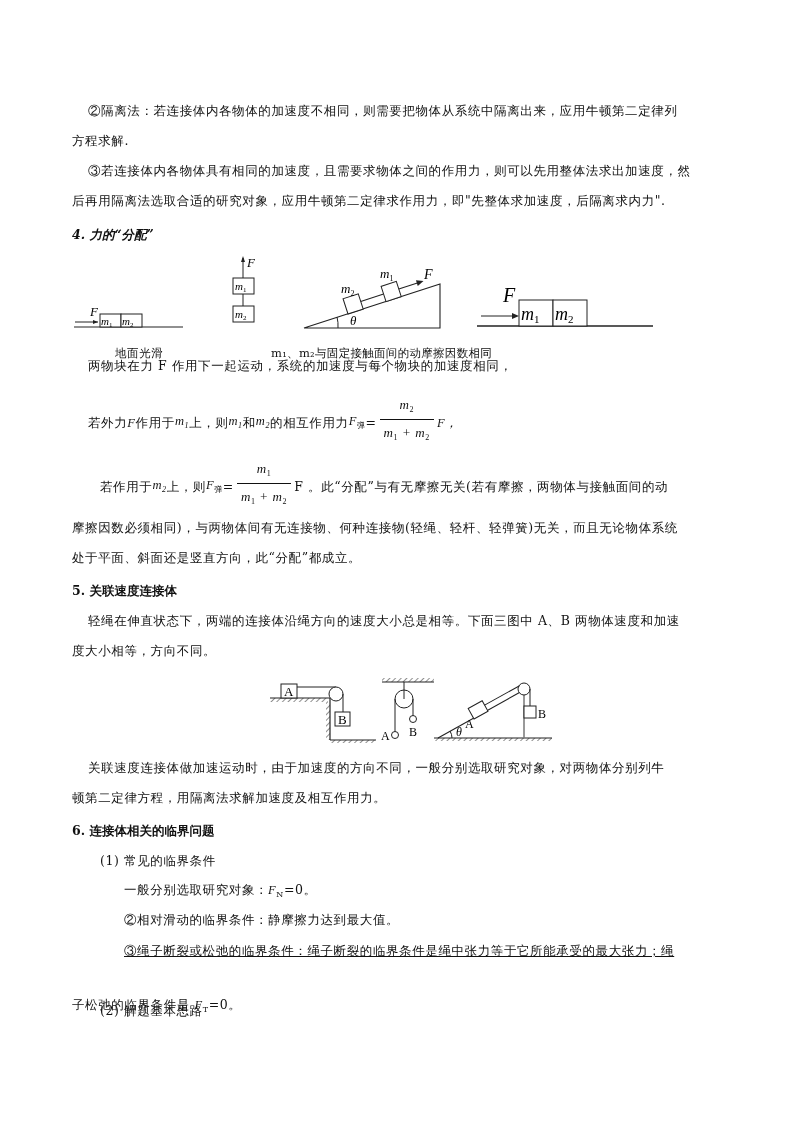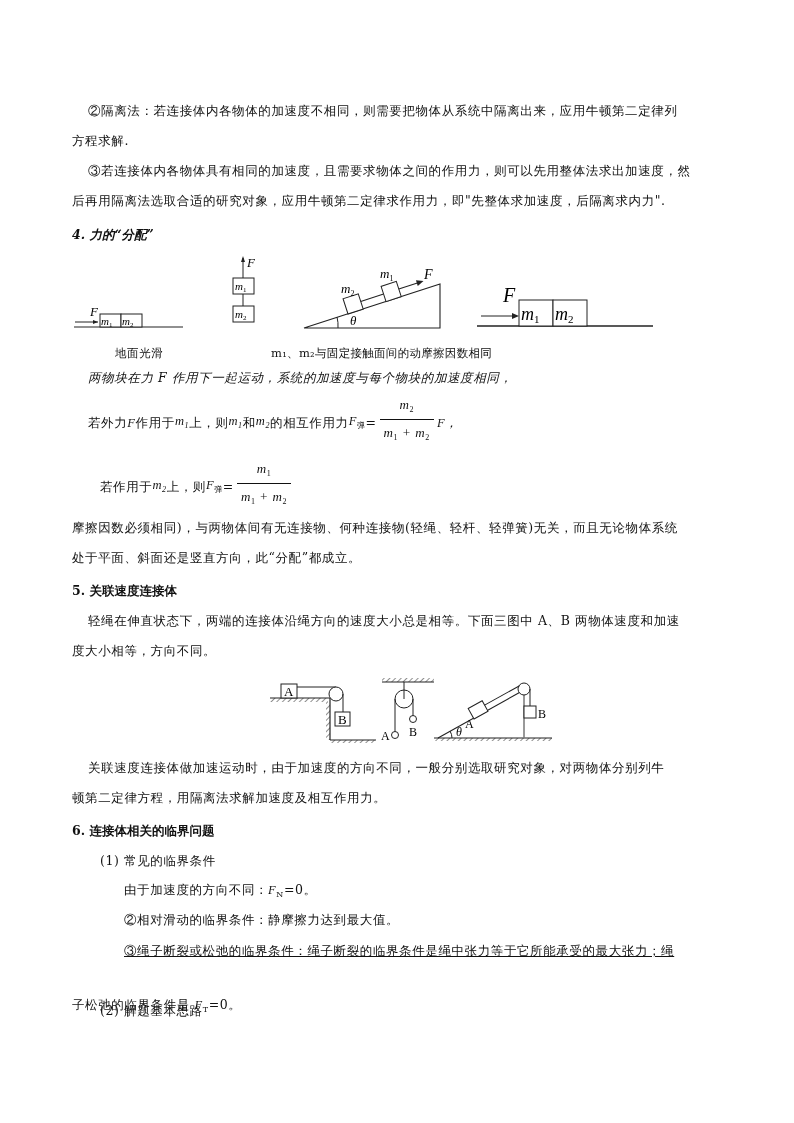--- a/index.html
+++ b/index.html
@@ -69,21 +69,21 @@
   <text x="28" y="20" font-size="20" font-style="italic">F</text>
   <rect x="44" y="18" width="34" height="26" fill="#fff" stroke="#222"></rect>
   <rect x="78" y="18" width="34" height="26" fill="#fff" stroke="#222"></rect>
   <text x="46" y="38" font-size="18" font-style="italic">m<tspan font-size="11" font-style="normal" dy="3">1</tspan></text>
   <text x="80" y="38" font-size="18" font-style="italic">m<tspan font-size="11" font-style="normal" dy="3">2</tspan></text>
 </svg>
 
 <div class="p" style="left:115px;top:345px;font-size:11.5px;">地面光滑</div>
 <div class="p" style="left:271px;top:345px;font-size:11.5px;letter-spacing:0.3px;">m₁、m₂与固定接触面间的动摩擦因数相同</div>
 
-<div class="p" style="left:88px;top:370px;font-style:italic;">两物块在力 F 作用下一起运动，系统的加速度与每个物块的加速度相同，</div>
+<div class="p" style="left:88px;top:358px;">两物块在力 F 作用下一起运动，系统的加速度与每个物块的加速度相同，</div>
 
 <div class="p" style="left:88px;top:398px;height:50px;display:flex;align-items:center;">
   <span>若外力 </span>
   <span class="it">F</span>
   <span> 作用于 </span>
   <span class="it"><span>m</span><span class="sub">1</span></span>
   <span> 上，则 </span>
   <span class="it"><span>m</span><span class="sub">1</span></span>
   <span> 和 </span>
   <span class="it"><span>m</span><span class="sub">2</span></span>
@@ -100,20 +100,21 @@
 <div class="p" style="left:100px;top:462px;height:50px;display:flex;align-items:center;">
   <span>若作用于 </span>
   <span class="it"><span>m</span><span class="sub">2</span></span>
   <span> 上，则 </span>
   <span class="it"><span>F</span><span class="sub" style="font-style:normal">弹</span></span>
   <span> = </span>
   <span class="frac">
     <span class="num"><span>m</span><span class="sub" style="font-style:normal">1</span></span>
     <span class="den"><span>m</span><span class="sub" style="font-style:normal">1</span><span> + m</span><span class="sub" style="font-style:normal">2</span></span>
   </span>
+  <span>F 。此“分配”与有无摩擦无关(若有摩擦，两物体与接触面间的动</span>
 </div>
 
 <div class="p" style="left:72px;top:520px;">摩擦因数必须相同)，与两物体间有无连接物、何种连接物(轻绳、轻杆、轻弹簧)无关，而且无论物体系统</div>
 <div class="p" style="left:72px;top:550px;">处于平面、斜面还是竖直方向，此“分配”都成立。</div>
 
 <div class="h" style="left:72px;top:583px;">5. 关联速度连接体</div>
 <div class="p" style="left:88px;top:613px;">轻绳在伸直状态下，两端的连接体沿绳方向的速度大小总是相等。下面三图中 A、B 两物体速度和加速</div>
 <div class="p" style="left:72px;top:643px;">度大小相等，方向不同。</div>
 
 <svg style="position:absolute;left:268px;top:676px;" width="110" height="68">
@@ -168,20 +169,20 @@
   <text x="106" y="42" font-size="12">B</text>
   <text x="33" y="52" font-size="12">A</text>
 </svg>
 
 <div class="p" style="left:88px;top:760px;">关联速度连接体做加速运动时，由于加速度的方向不同，一般分别选取研究对象，对两物体分别列牛</div>
 <div class="p" style="left:72px;top:790px;">顿第二定律方程，用隔离法求解加速度及相互作用力。</div>
 
 <div class="h" style="left:72px;top:823px;">6. 连接体相关的临界问题</div>
 <div class="p" style="left:100px;top:853px;">(1) 常见的临界条件</div>
 <div class="p" style="left:124px;top:882px;">
-  <span>由于加速度的方向不同：</span><span class="it">F</span><span class="sub">N</span><span>=0。</span>
+  <span>一般分别选取研究对象：</span><span class="it">F</span><span class="sub">N</span><span>=0。</span>
 </div>
 <div class="p" style="left:124px;top:912px;">②相对滑动的临界条件：静摩擦力达到最大值。</div>
 <div class="p" style="left:124px;top:943px;text-decoration:underline;">③绳子断裂或松弛的临界条件：绳子断裂的临界条件是绳中张力等于它所能承受的最大张力；绳</div>
 <div class="p" style="left:72px;top:973px;margin-top:24px;">
   <span>子松弛的临界条件是 </span><span class="it">F</span><span class="sub">T</span><span>=0。</span>
 </div>
 <div class="p" style="left:100px;top:1003px;">(2) 解题基本思路</div>
 
 </body></html>

